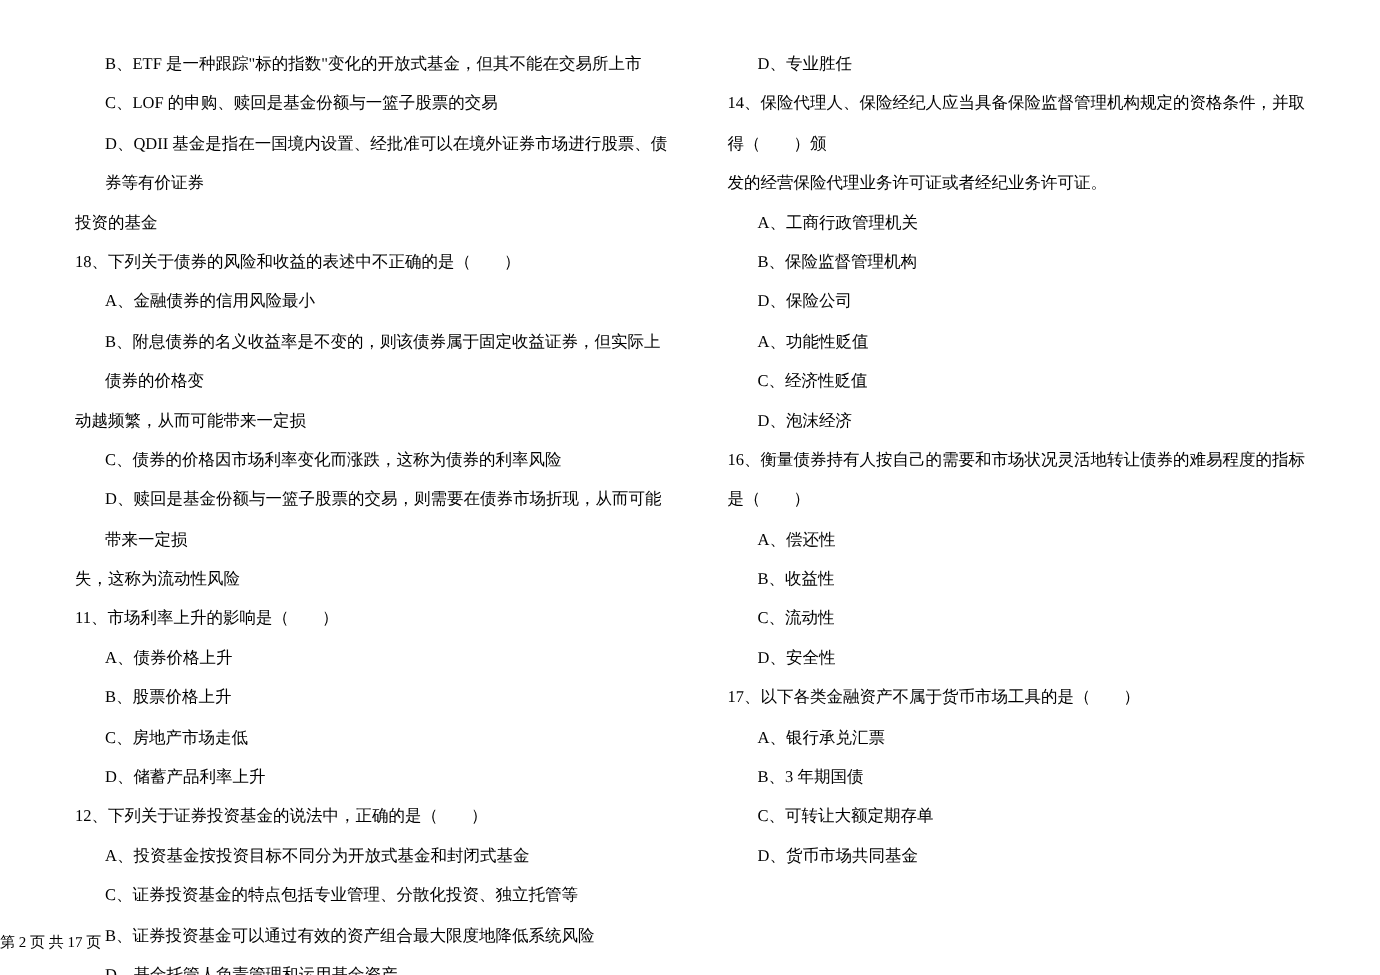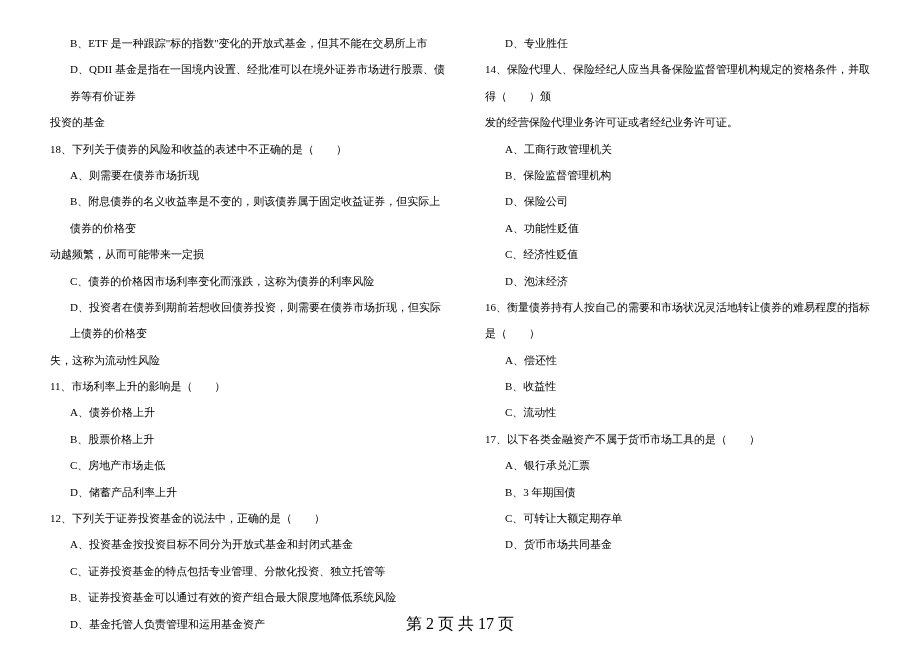--- a/index.html
+++ b/index.html
@@ -30,38 +30,38 @@
       padding-left: 30px;
     }
     .no-indent {
       padding-left: 10px;
     }
     .footer {
       position: absolute;
       bottom: 15px;
       left: 0;
       right: 0;
-      text-align: center;
-      font-size: 16px;
+      font-size: 10px;
     }
   </style>
 </head>
 <body>
 
 <div class="content">
   <div class="column" id="left-col">
       <div class="indent-1">B、ETF 是一种跟踪"标的指数"变化的开放式基金，但其不能在交易所上市</div>
+      <div class="indent-1">C、LOF 的申购、赎回是基金份额与一篮子股票的交易</div>
       <div class="indent-1">D、QDII 基金是指在一国境内设置、经批准可以在境外证券市场进行股票、债券等有价证券</div>
       <div class="no-indent">投资的基金</div>
       <div class="no-indent">18、下列关于债券的风险和收益的表述中不正确的是（　　）</div>
-      <div class="indent-1">A、则需要在债券市场折现</div>
+      <div class="indent-1">A、金融债券的信用风险最小</div>
       <div class="indent-1">B、附息债券的名义收益率是不变的，则该债券属于固定收益证券，但实际上债券的价格变</div>
       <div class="no-indent">动越频繁，从而可能带来一定损</div>
       <div class="indent-1">C、债券的价格因市场利率变化而涨跌，这称为债券的利率风险</div>
-      <div class="indent-1">D、投资者在债券到期前若想收回债券投资，则需要在债券市场折现，但实际上债券的价格变</div>
+      <div class="indent-1">D、赎回是基金份额与一篮子股票的交易，则需要在债券市场折现，从而可能带来一定损</div>
       <div class="no-indent">失，这称为流动性风险</div>
       <div class="no-indent">11、市场利率上升的影响是（　　）</div>
       <div class="indent-1">A、债券价格上升</div>
       <div class="indent-1">B、股票价格上升</div>
       <div class="indent-1">C、房地产市场走低</div>
       <div class="indent-1">D、储蓄产品利率上升</div>
       <div class="no-indent">12、下列关于证券投资基金的说法中，正确的是（　　）</div>
       <div class="indent-1">A、投资基金按投资目标不同分为开放式基金和封闭式基金</div>
       <div class="indent-1">C、证券投资基金的特点包括专业管理、分散化投资、独立托管等</div>
       <div class="indent-1">B、证券投资基金可以通过有效的资产组合最大限度地降低系统风险</div>
@@ -74,20 +74,21 @@
       <div class="indent-1">A、工商行政管理机关</div>
       <div class="indent-1">B、保险监督管理机构</div>
       <div class="indent-1">D、保险公司</div>
       <div class="indent-1">A、功能性贬值</div>
       <div class="indent-1">C、经济性贬值</div>
       <div class="indent-1">D、泡沫经济</div>
       <div class="no-indent">16、衡量债券持有人按自己的需要和市场状况灵活地转让债券的难易程度的指标是（　　）</div>
       <div class="indent-1">A、偿还性</div>
       <div class="indent-1">B、收益性</div>
       <div class="indent-1">C、流动性</div>
+      <div class="indent-1">D、安全性</div>
       <div class="no-indent">17、以下各类金融资产不属于货币市场工具的是（　　）</div>
       <div class="indent-1">A、银行承兑汇票</div>
       <div class="indent-1">B、3 年期国债</div>
       <div class="indent-1">C、可转让大额定期存单</div>
       <div class="indent-1">D、货币市场共同基金</div>
     </div>
 </div>
 
 <div class="footer">第 2 页 共 17 页</div>
 

